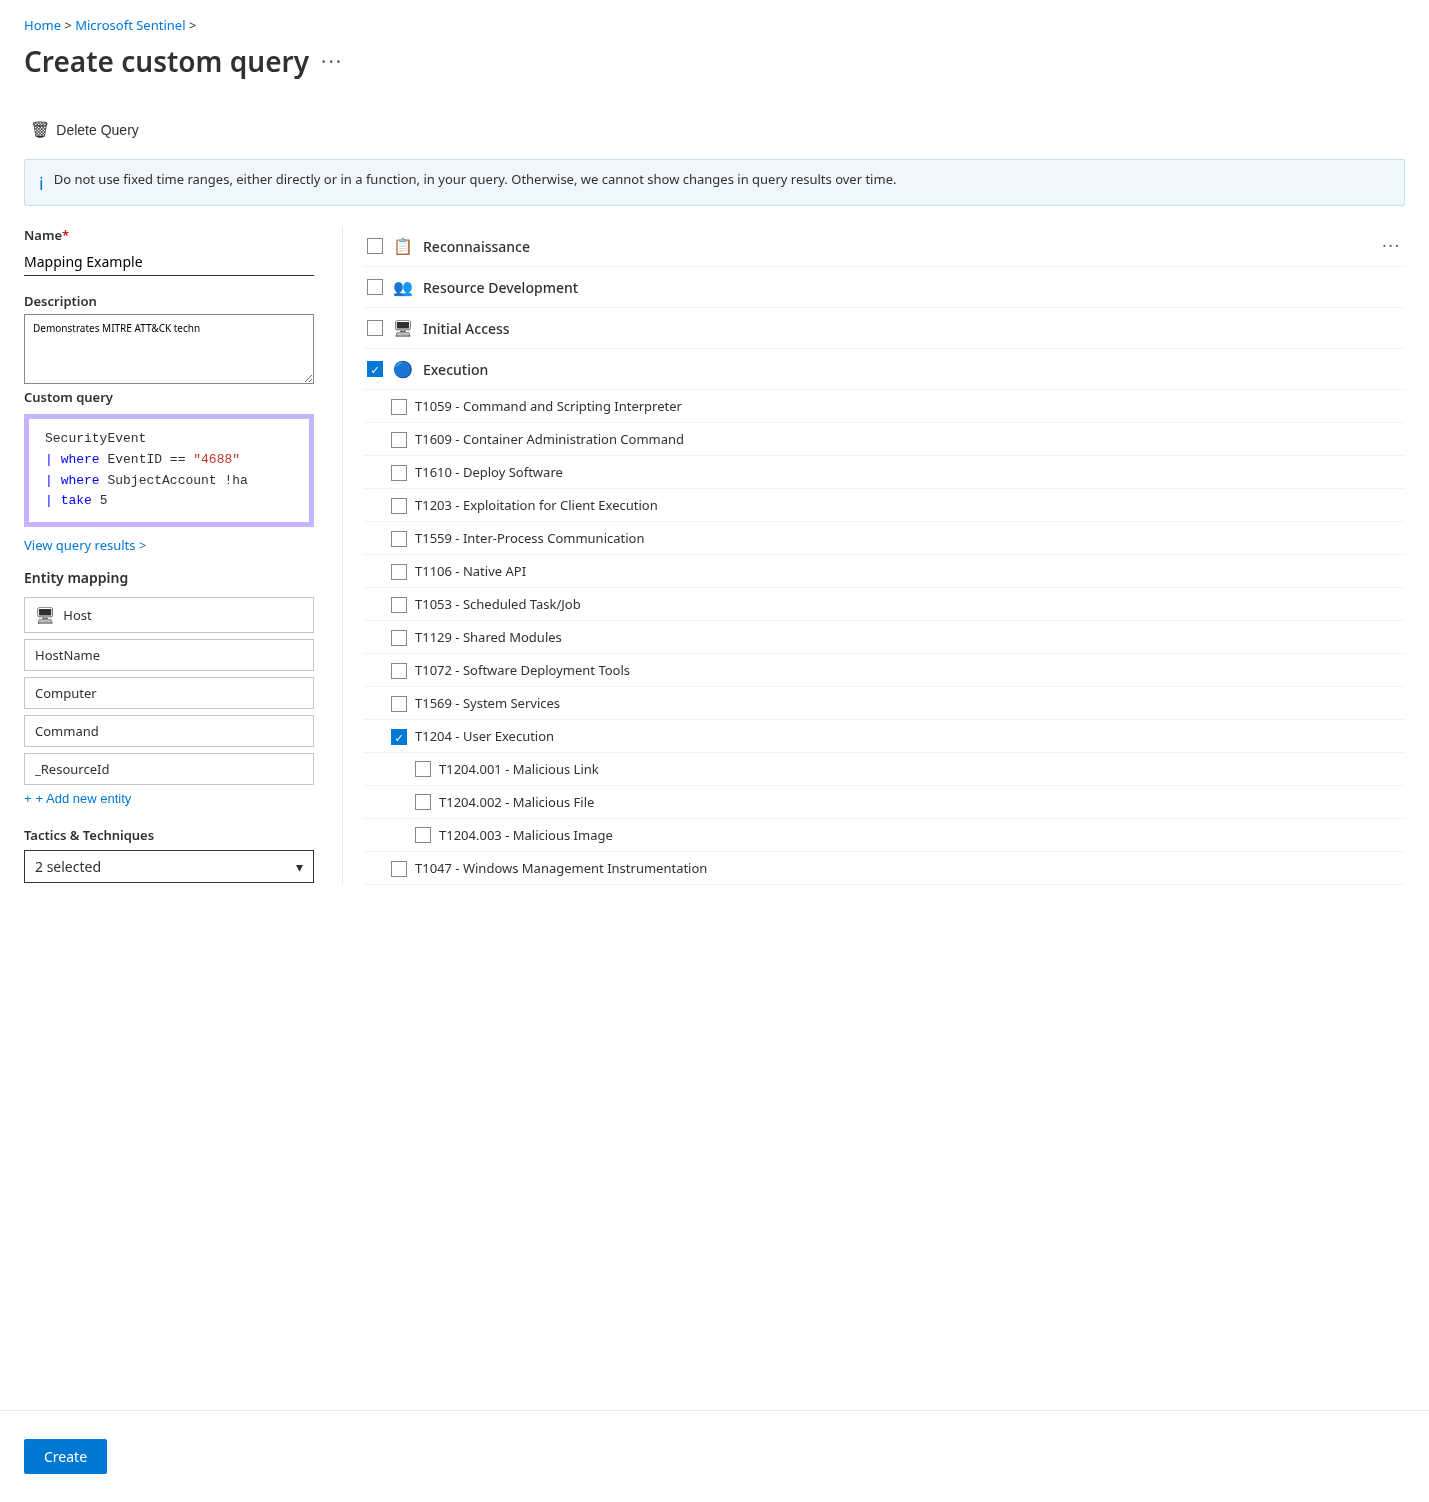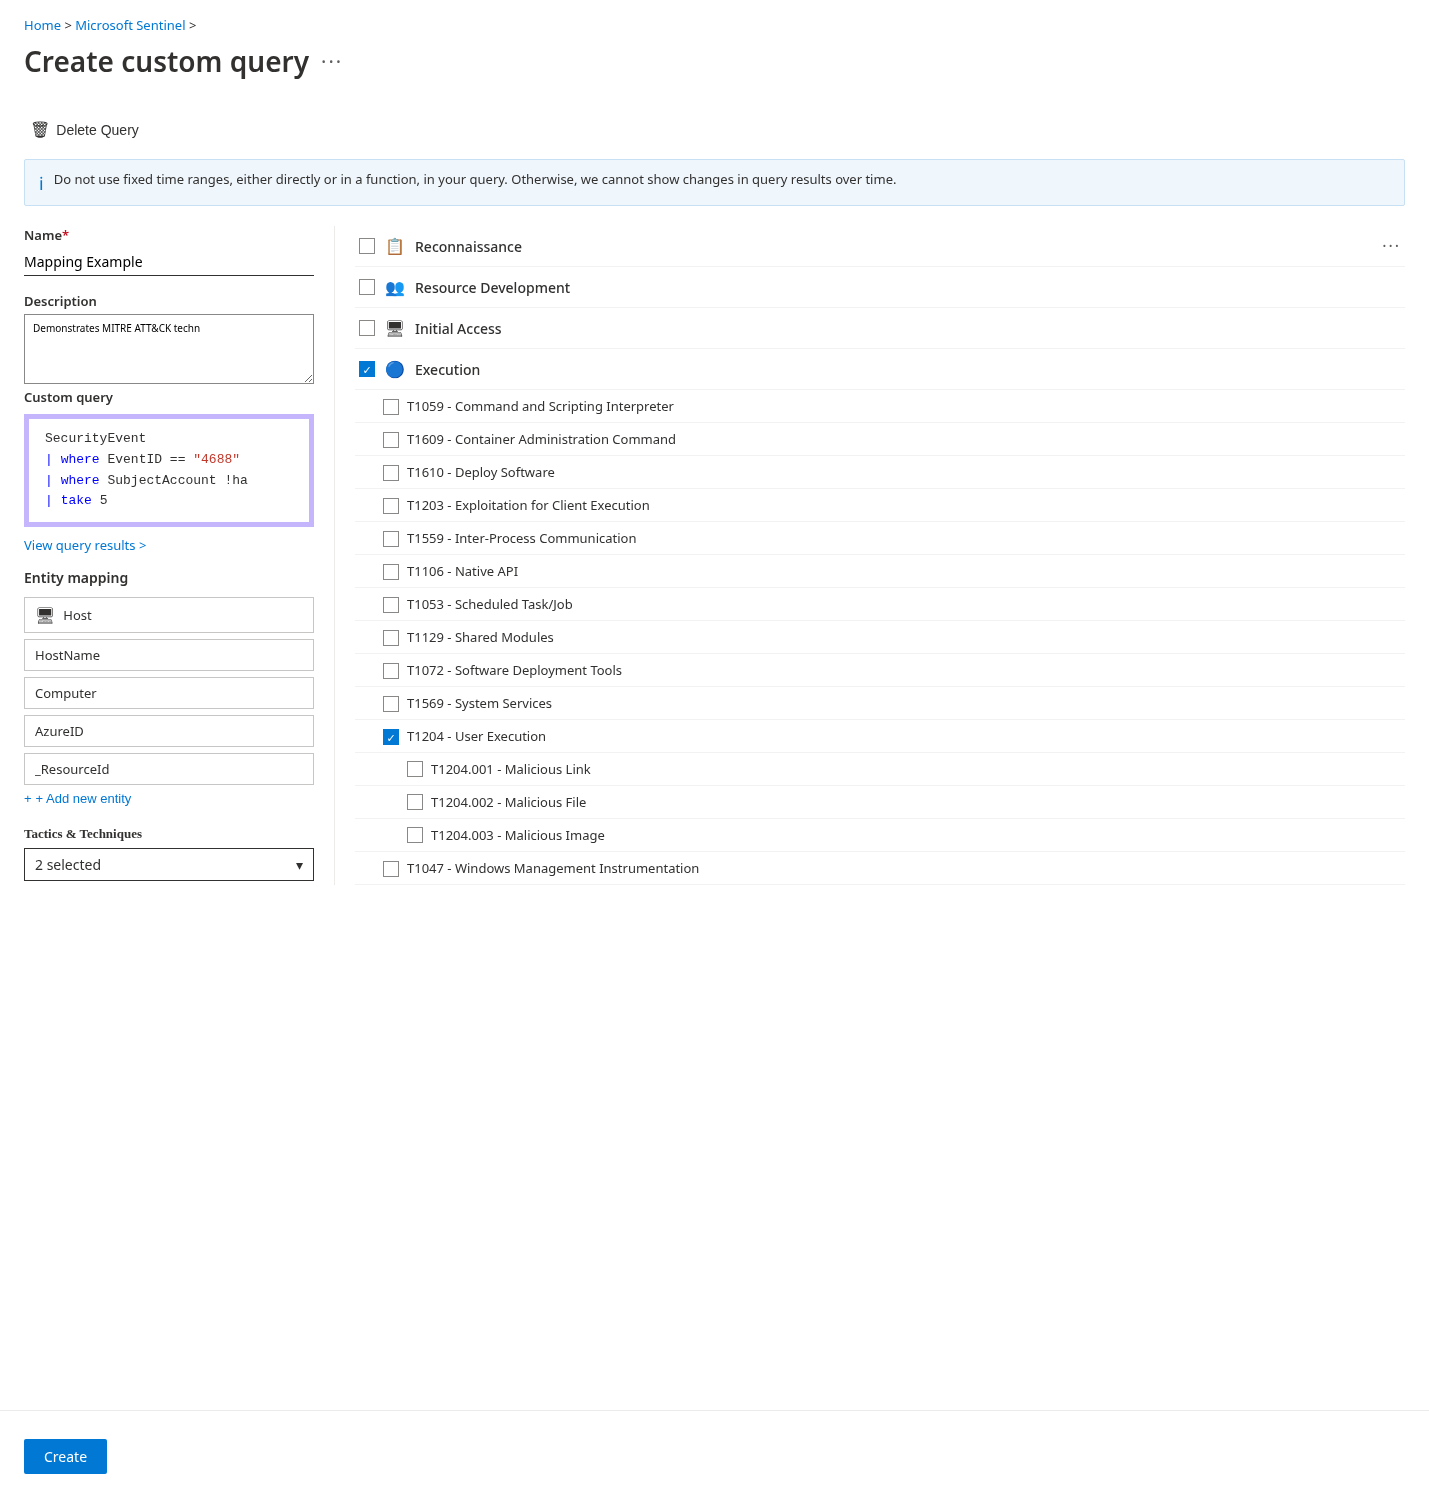--- a/index.html
+++ b/index.html
@@ -75,21 +75,21 @@
       color: #323130;
     }
     .info-icon {
       color: #0078d4;
       font-size: 18px;
       flex-shrink: 0;
       margin-top: 1px;
     }
     .main-content {
       display: flex;
-      gap: 0;
+      gap: 8px;
     }
     .left-panel {
       width: 310px;
       flex-shrink: 0;
       padding-right: 20px;
     }
     .right-panel {
       flex: 1;
       border-left: 1px solid #edebe9;
       padding-left: 20px;
@@ -181,21 +181,20 @@
       align-items: center;
       gap: 4px;
       margin-bottom: 20px;
       background: none;
       border: none;
     }
     .tactics-label {
       font-size: 13px;
       font-weight: 600;
       margin-bottom: 6px;
-      font-family: Liberation Serif, serif;
     }
     .tactics-select {
       width: 100%;
       border: 1px solid #323130;
       padding: 6px 10px;
       font-size: 14px;
       font-family: inherit;
       background: #fff;
       cursor: pointer;
       display: flex;
@@ -341,21 +340,21 @@
       
       <div class="entity-mapping-label">Entity mapping</div>
 
       <div class="entity-item">
         <span class="entity-icon">🖥</span>
         <span>Host</span>
       </div>
 
       <div class="field-item">HostName</div>
       <div class="field-item">Computer</div>
-      <div class="field-item">AzureID</div>
+      <div class="field-item">Command</div>
       <div class="field-item">_ResourceId</div>
 
       <button class="add-entity">
         <span>+</span>
         <span>+ Add new entity</span>
       </button>
 
       
       <div class="tactics-label">Tactics &amp; Techniques</div>
       <div class="tactics-select">

